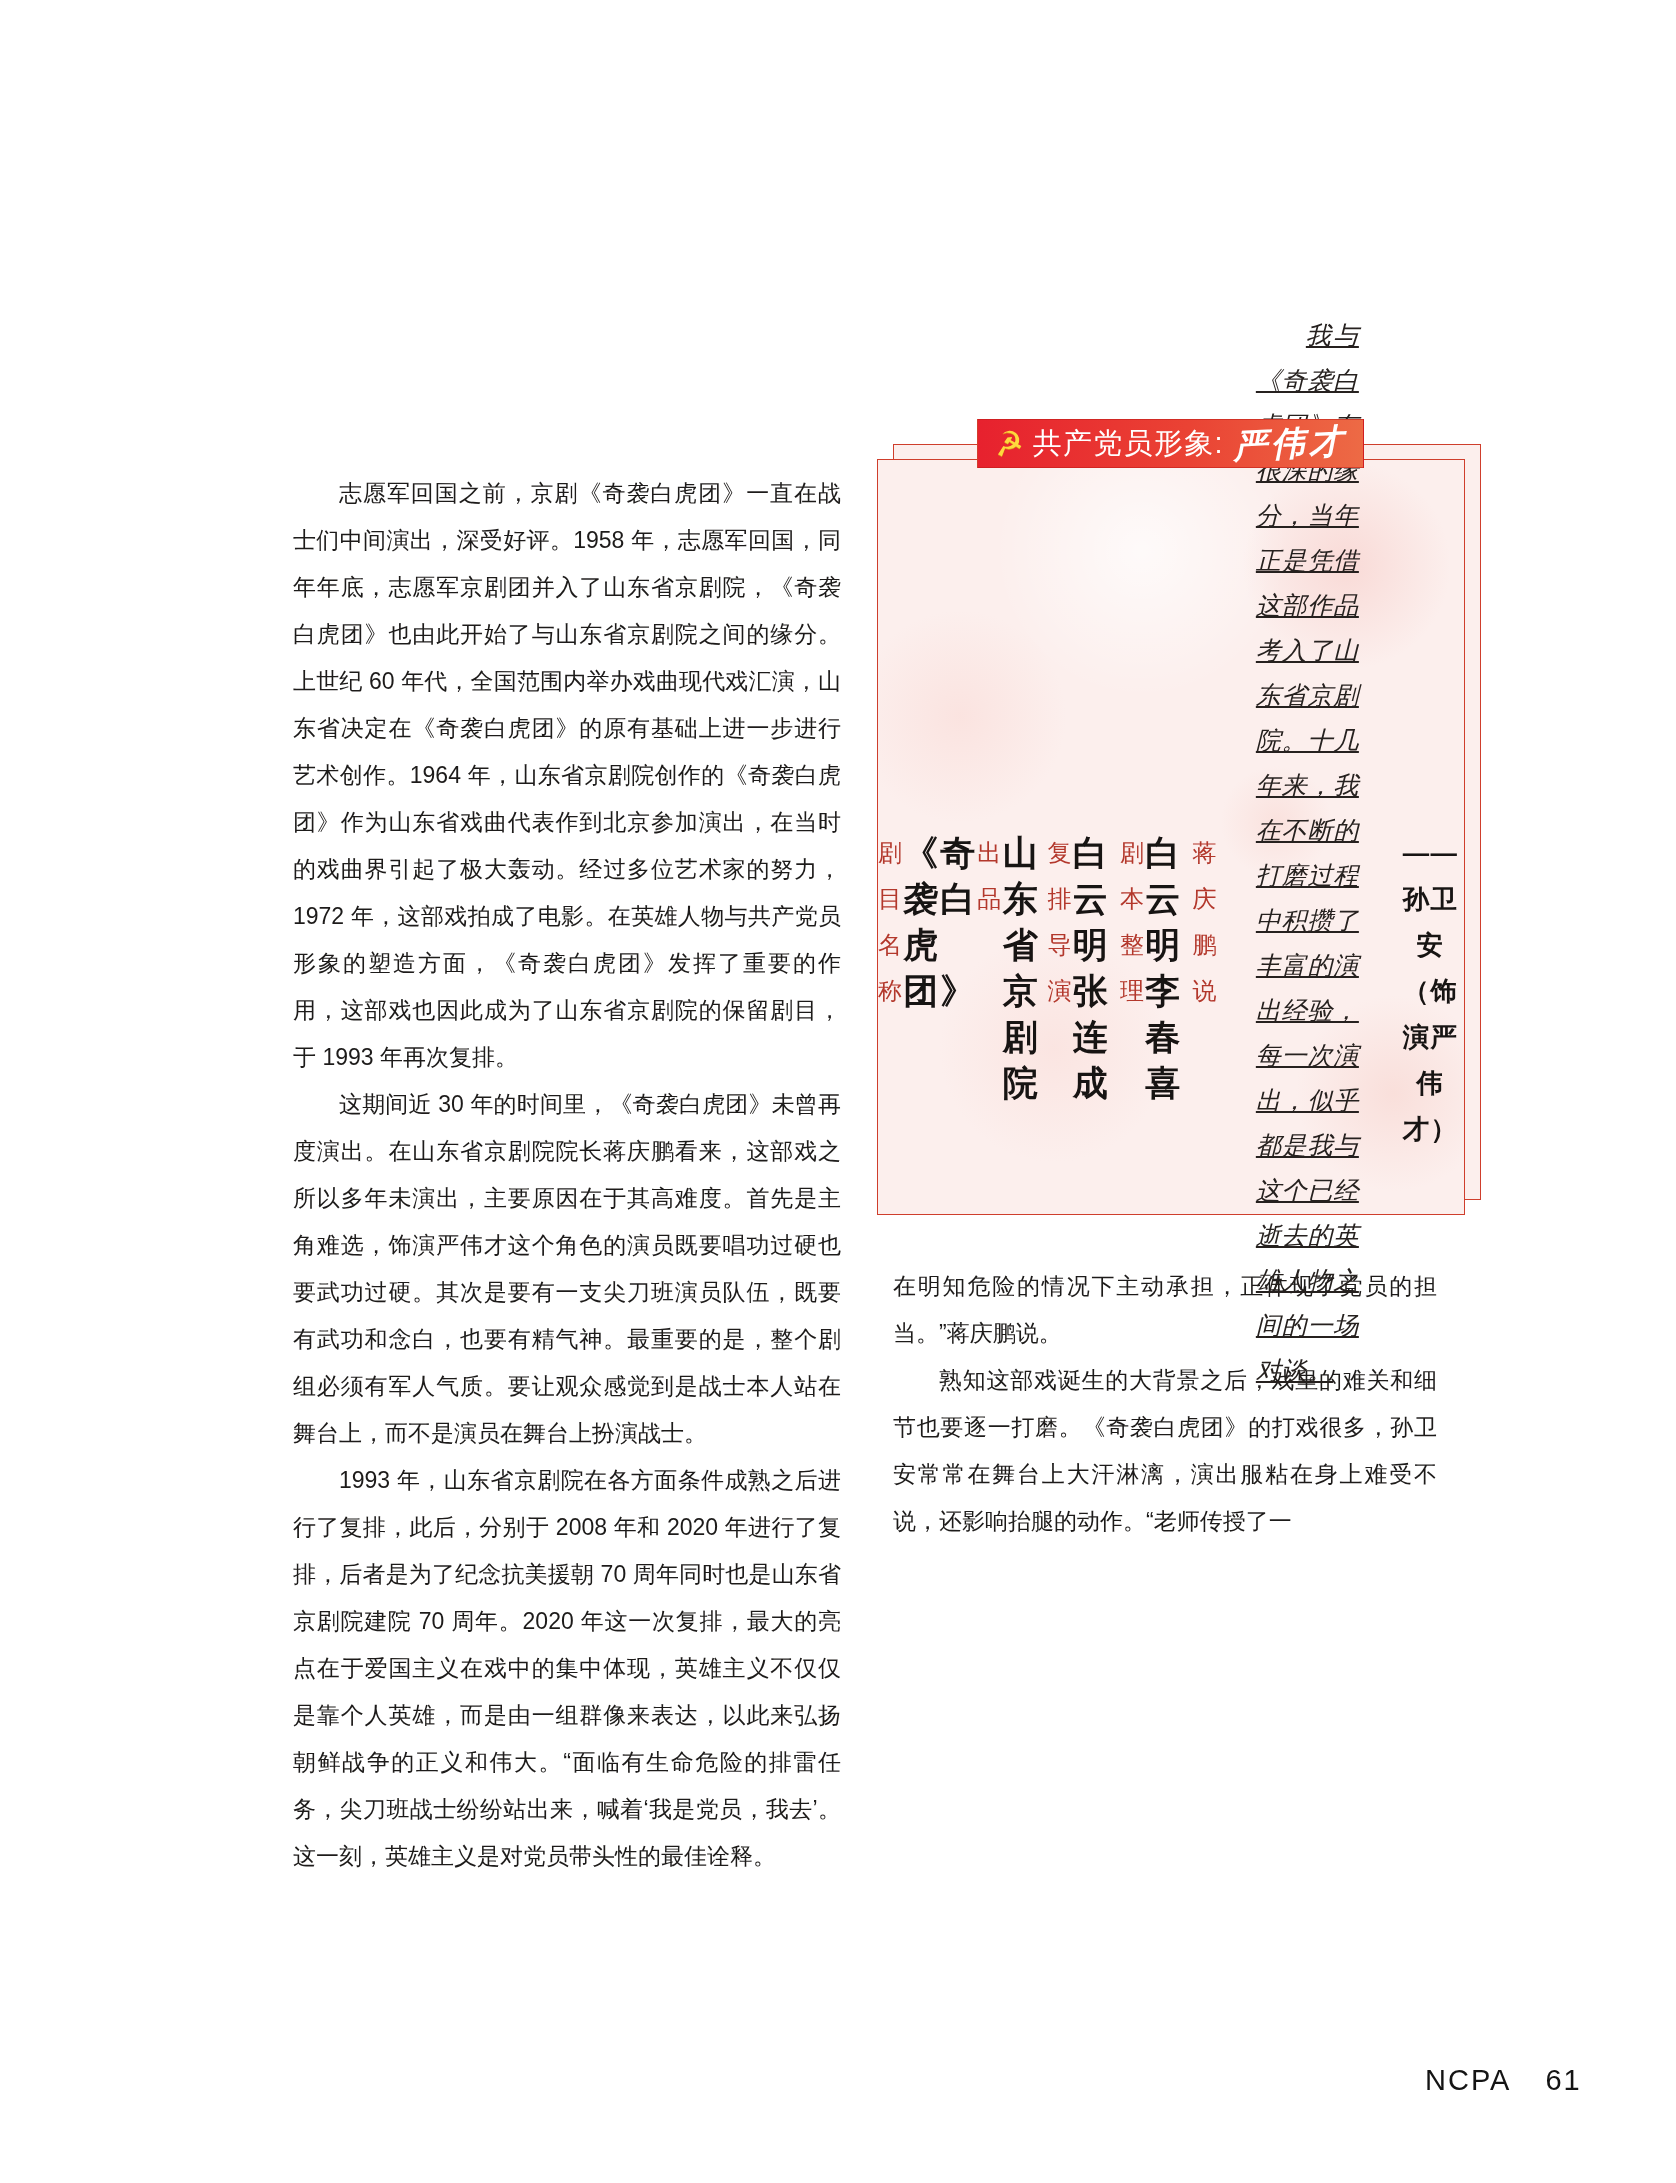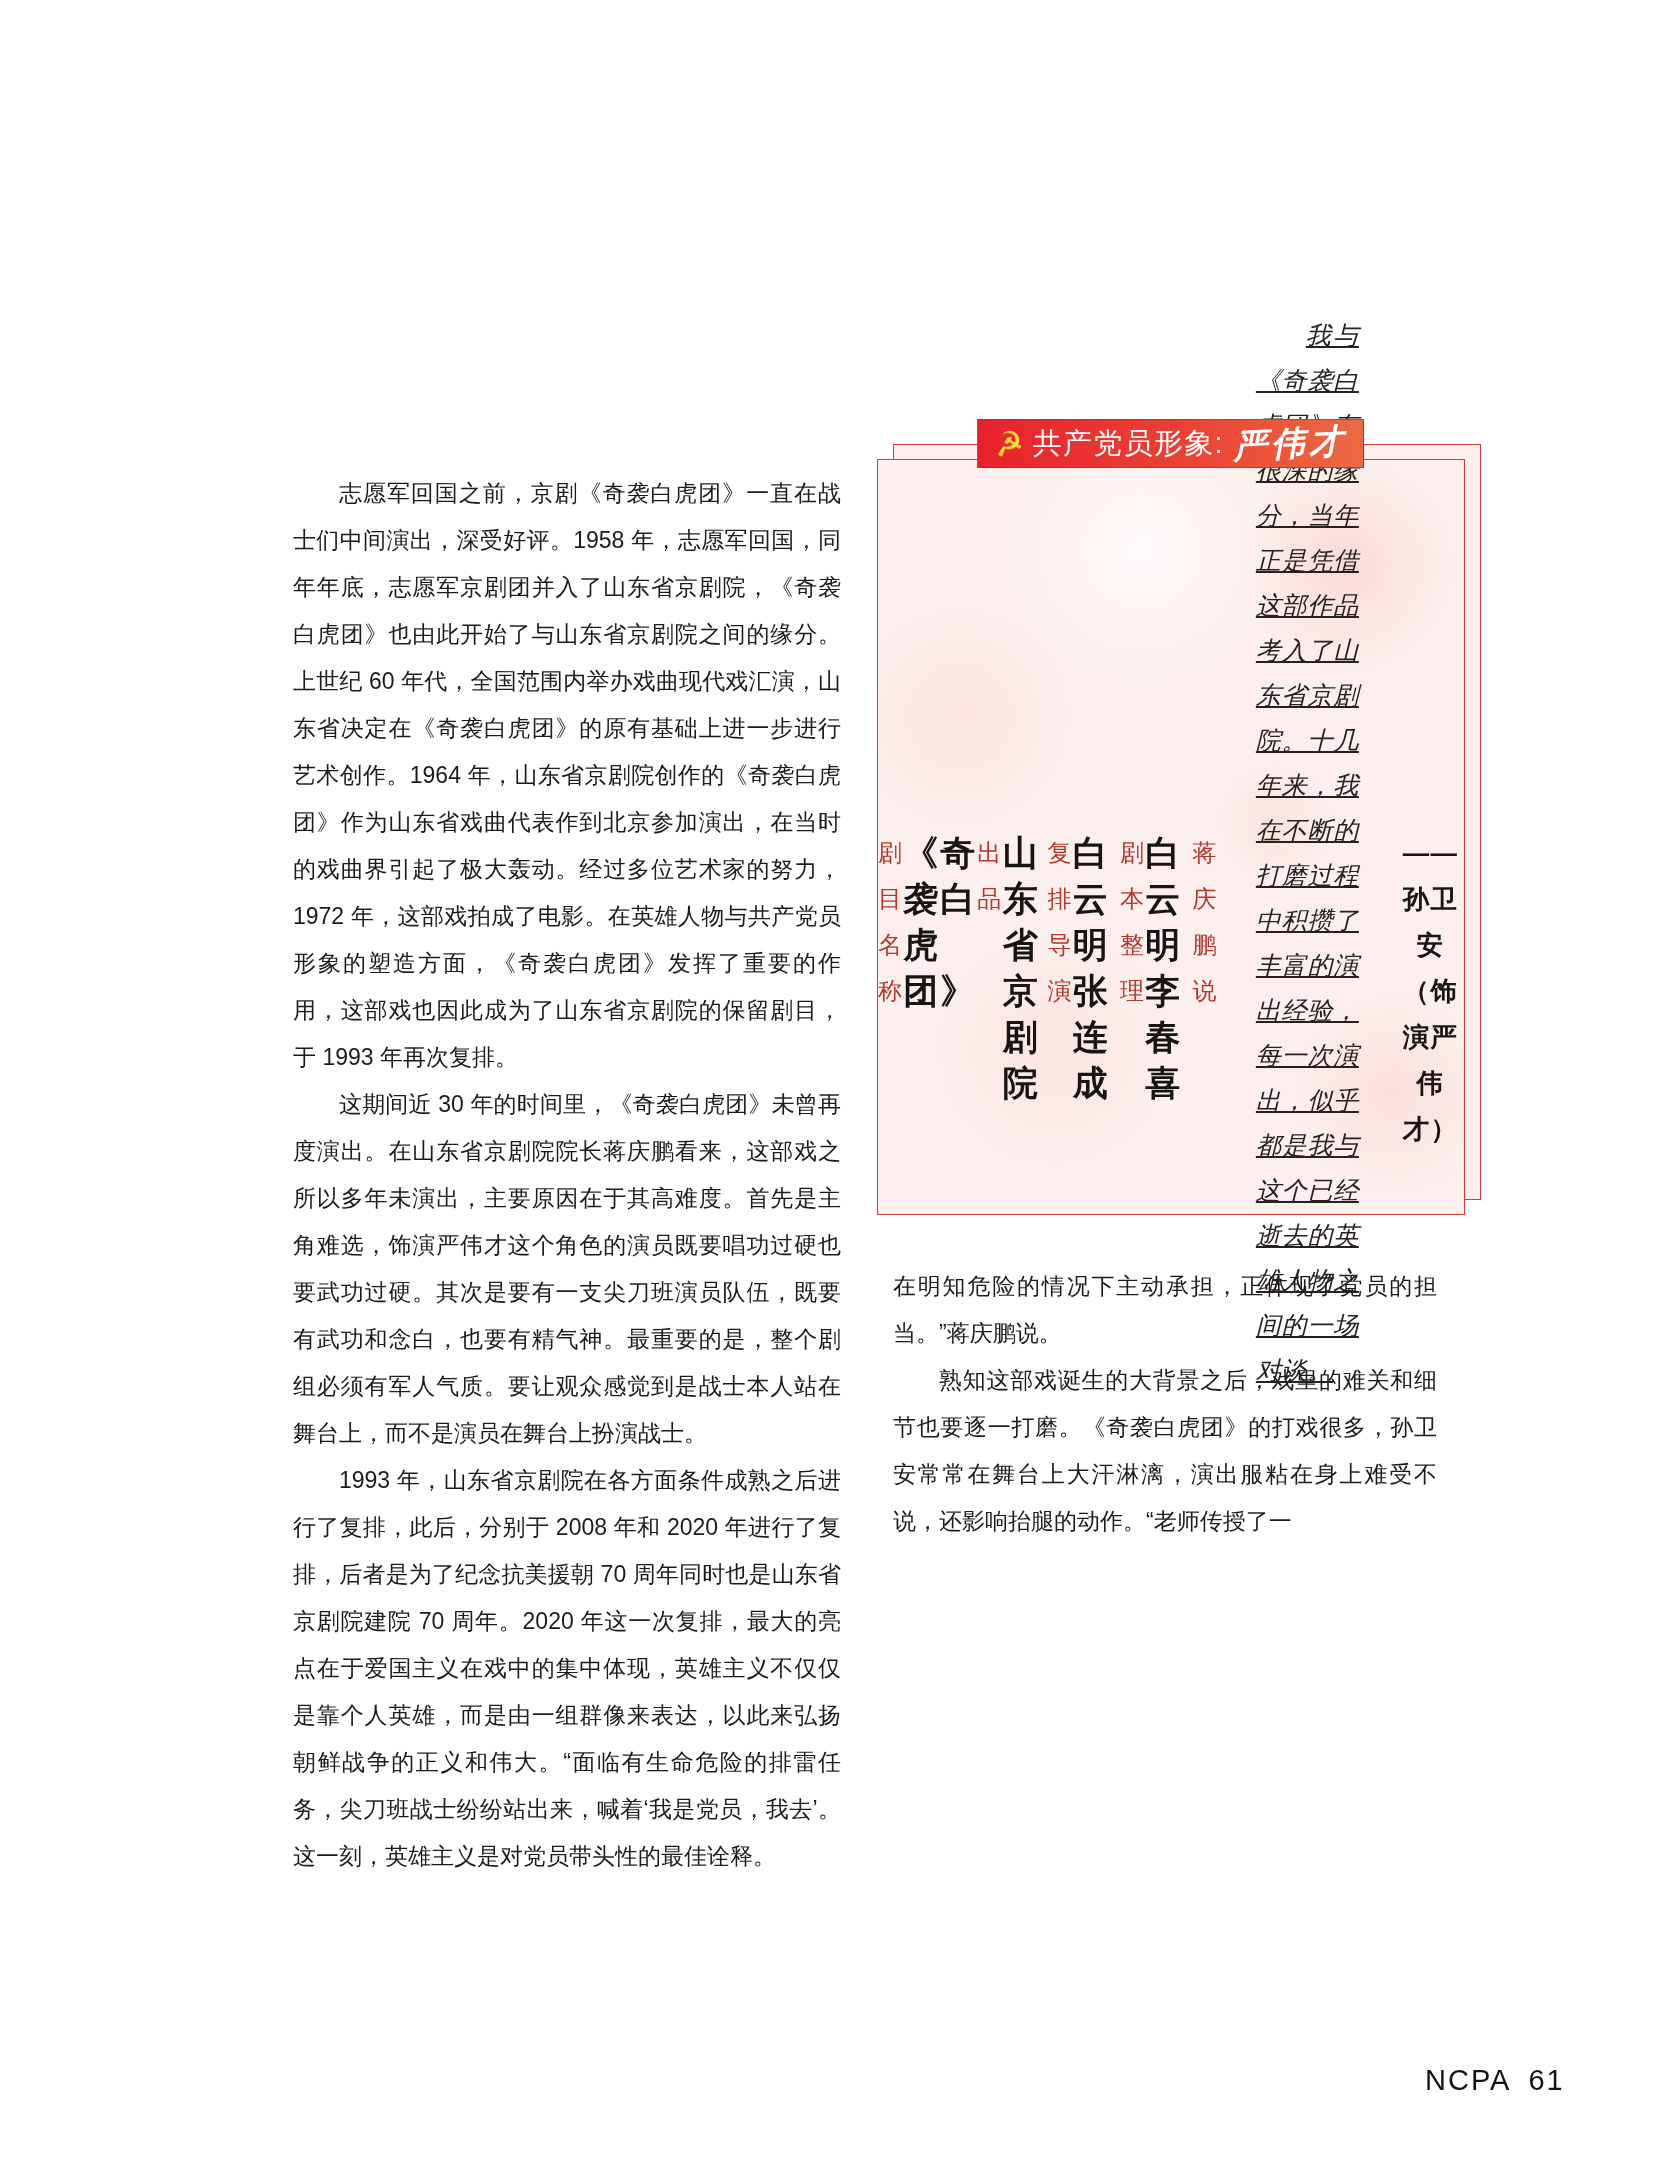--- a/index.html
+++ b/index.html
@@ -107,21 +107,21 @@
     font-style:italic;
     letter-spacing:4px;
     display:inline-block;
     transform:rotate(-3deg);
     white-space:nowrap;
   }
   
   .footer{
     position:absolute;
     left:1425px;top:2064px;
-    display:flex;gap:17px;align-items:baseline;
+    display:flex;gap:34px;align-items:baseline;
     font-size:29px;color:#141414;
     letter-spacing:2px;
   }
 </style>
 </head>
 <body>
 
 <div class="page">
 
   <section class="col left">

